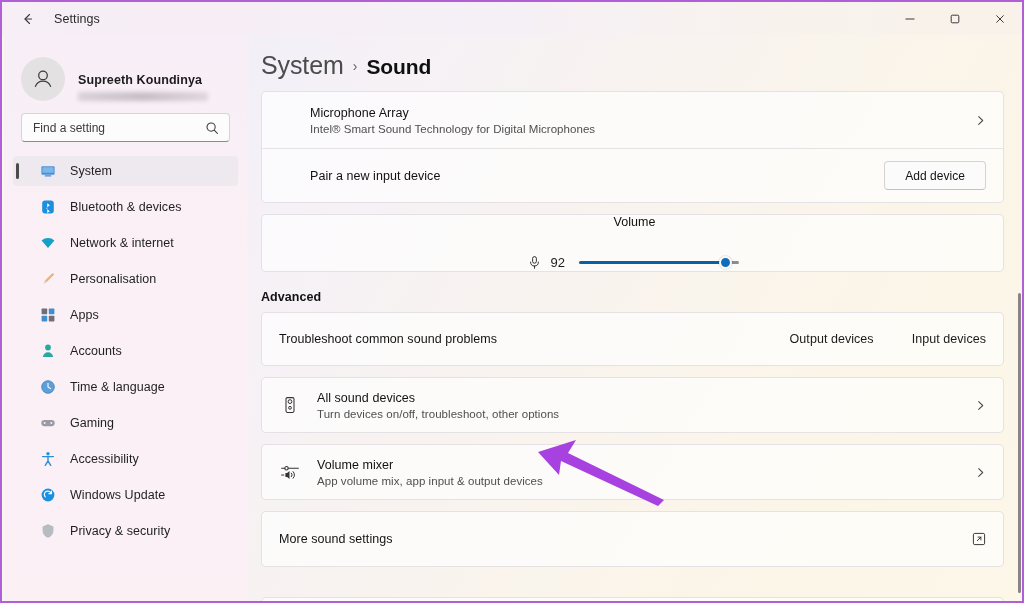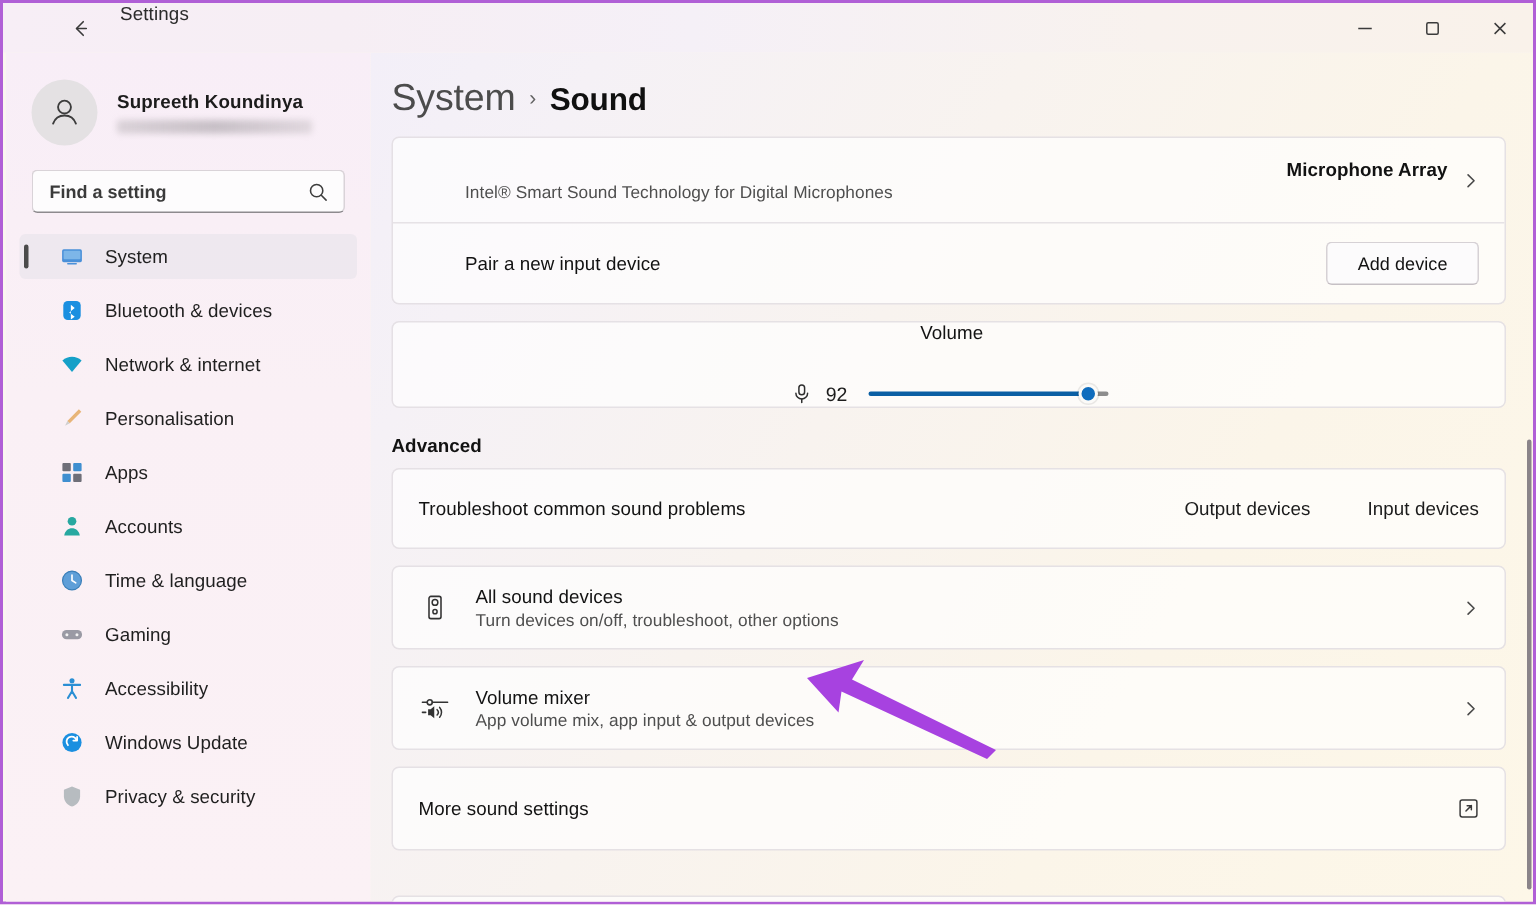--- a/index.html
+++ b/index.html
@@ -20,24 +20,23 @@
     overflow: hidden;
   }
 
   
   #titlebar {
     position: absolute;
     top: 0; left: 0;
     width: 1020px;
     height: 33px;
     display: flex;
-    align-items: flex-start;
+    align-items: center;
     background: linear-gradient(to right, #f7eef6 0%, #f6eef4 22%, #f5f0f7 45%, #f8f2ee 75%, #f9f2ea 100%);
     z-index: 40;
-    padding-left: 26px;
   }
   #back-btn {
     width: 40px; height: 33px;
     display: flex; align-items: center; justify-content: center;
     color: #3a3a3a;
     font-size: 15px;
     margin-left: 6px;
   }
   #titlebar-title {
     font-size: 12.5px;
@@ -62,21 +61,21 @@
   #sidebar {
     position: absolute;
     top: 33px; left: 2px;
     width: 243px;
     height: 568px;
     background: linear-gradient(to bottom, #f8eef7 0%, #faf0f5 40%, #fbf1f5 100%);
     z-index: 20;
   }
   #profile {
     display: flex;
-    align-items: center;
+    align-items: flex-end;
     padding: 13px 0 0 17px;
     height: 66px;
   }
   #avatar {
     width: 44px; height: 44px;
     border-radius: 50%;
     background: #e4e1e3;
     display: flex; align-items: center; justify-content: center;
     flex: 0 0 44px;
   }
@@ -111,21 +110,20 @@
     align-items: center;
   }
   #search-input {
     border: 0; outline: 0; background: transparent;
     font-family: inherit;
     font-size: 12px;
     color: #4c1d95;
     padding-left: 11px;
     width: 168px;
     height: 26px;
-    font-weight: bold;
   }
   #search-input::placeholder { color: #3a3a3a; opacity: 1; }
   #search-icon-btn {
     position: absolute;
     right: 7px; top: 4px;
     width: 20px; height: 20px;
     display: flex; align-items: center; justify-content: center;
     color: #3d3d3d;
   }
 
@@ -227,21 +225,21 @@
     display: flex; align-items: center; justify-content: center;
     color: #333;
     margin-right: 16px;
   }
   .row-text { flex: 1 1 auto; min-width: 0; }
   .row-title {
     font-size: 12.5px;
     color: #121212;
     letter-spacing: .05px;
   }
-  .row-title.bold { font-weight: bold; text-align: right; }
+  .row-title.bold { font-weight: normal; }
   .row-sub {
     font-size: 11.5px;
     color: #4f4f4f;
     margin-top: 3px;
     letter-spacing: .05px;
   }
   .chev {
     color: #4a4a4a;
     font-size: 13px;
     display: flex; align-items: center;

